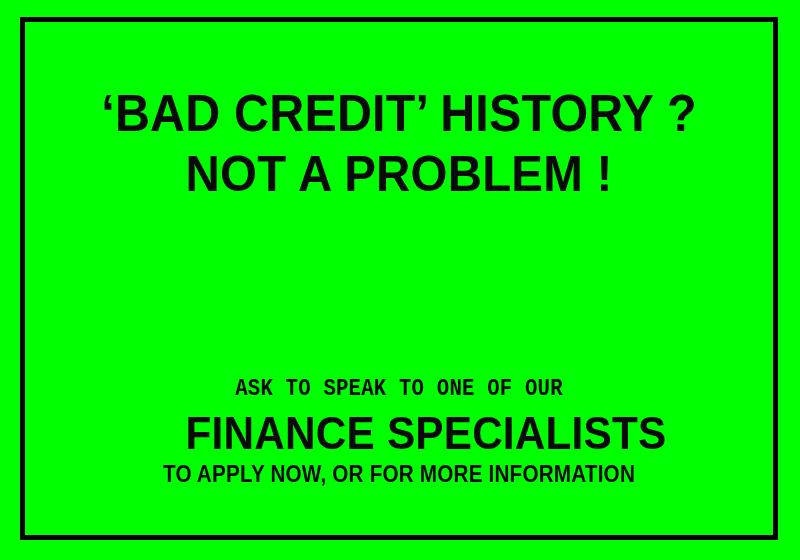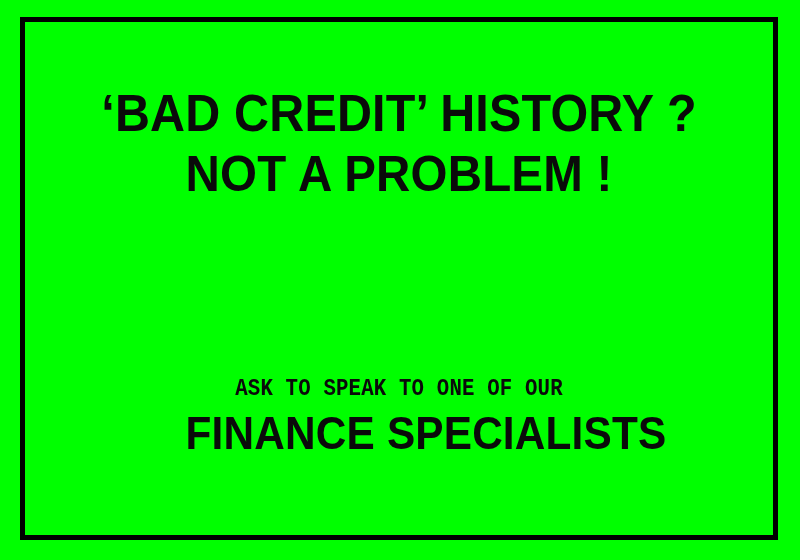--- a/index.html
+++ b/index.html
@@ -146,15 +146,18 @@
 
 
     <div class="ask-block">
       <span class="line ask">ASK TO SPEAK TO ONE OF OUR</span>
     </div>
 
     <div class="emphasis-block">
       <span class="line emphasis">FINANCE SPECIALISTS</span>
     </div>
 
+    <div class="footer-block">
+      <span class="line footer">TO APPLY NOW, OR FOR MORE INFORMATION</span>
+    </div>
 
   </div>
 </div>
 
 </body></html>

